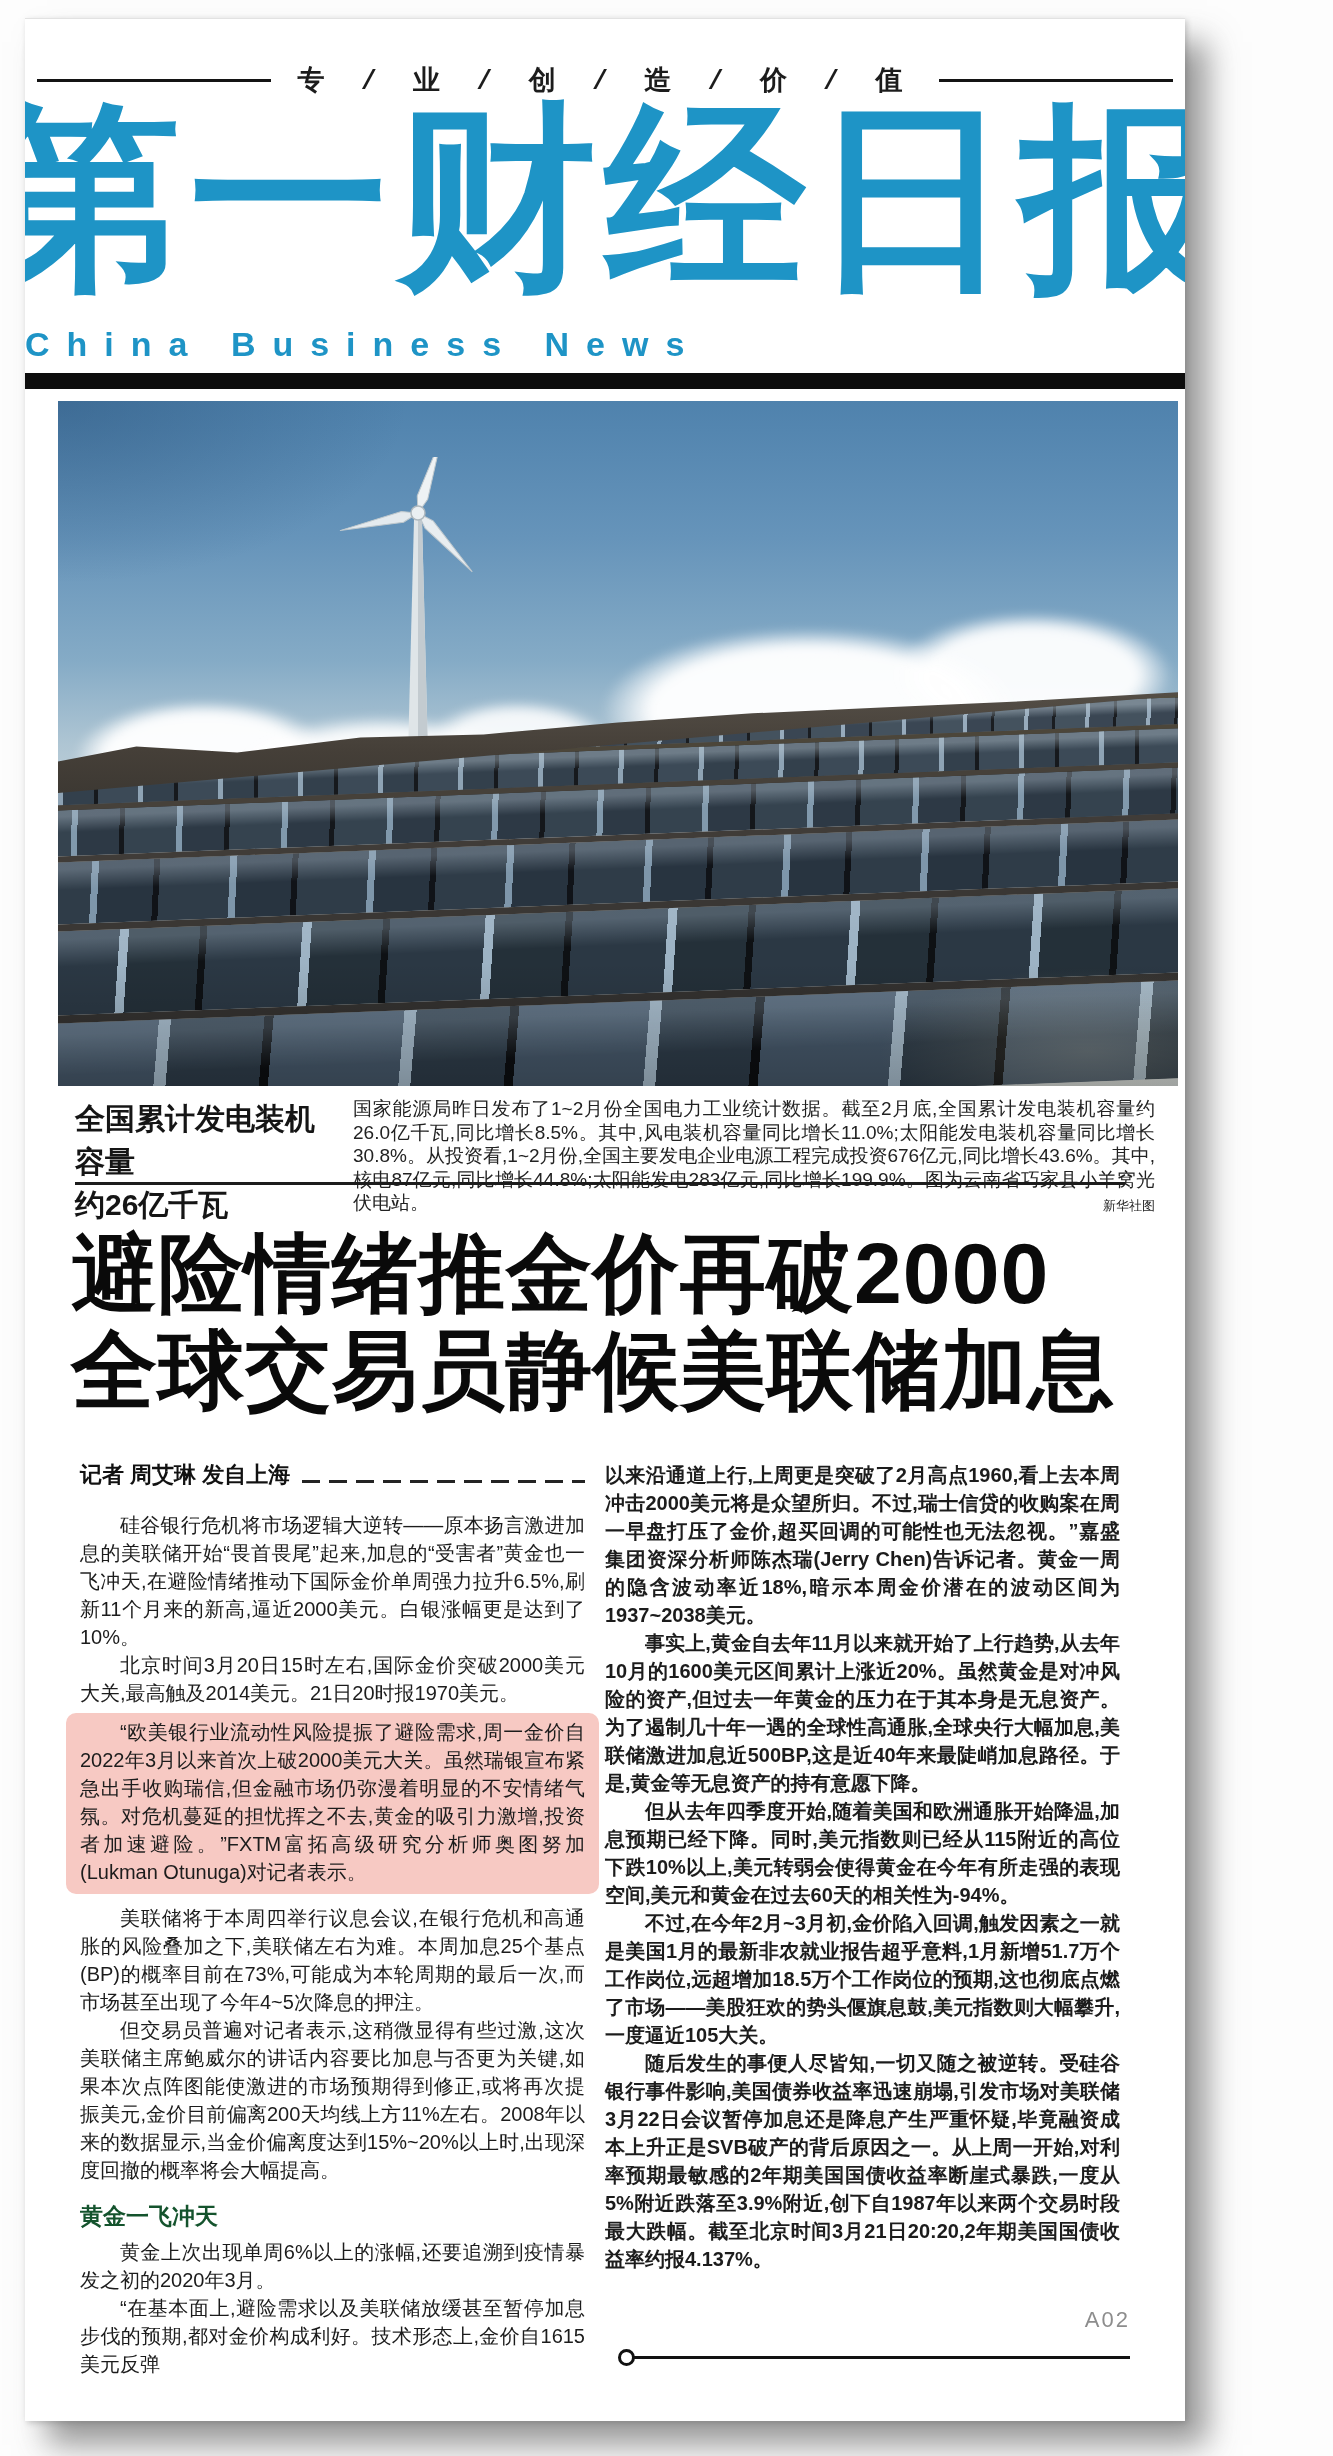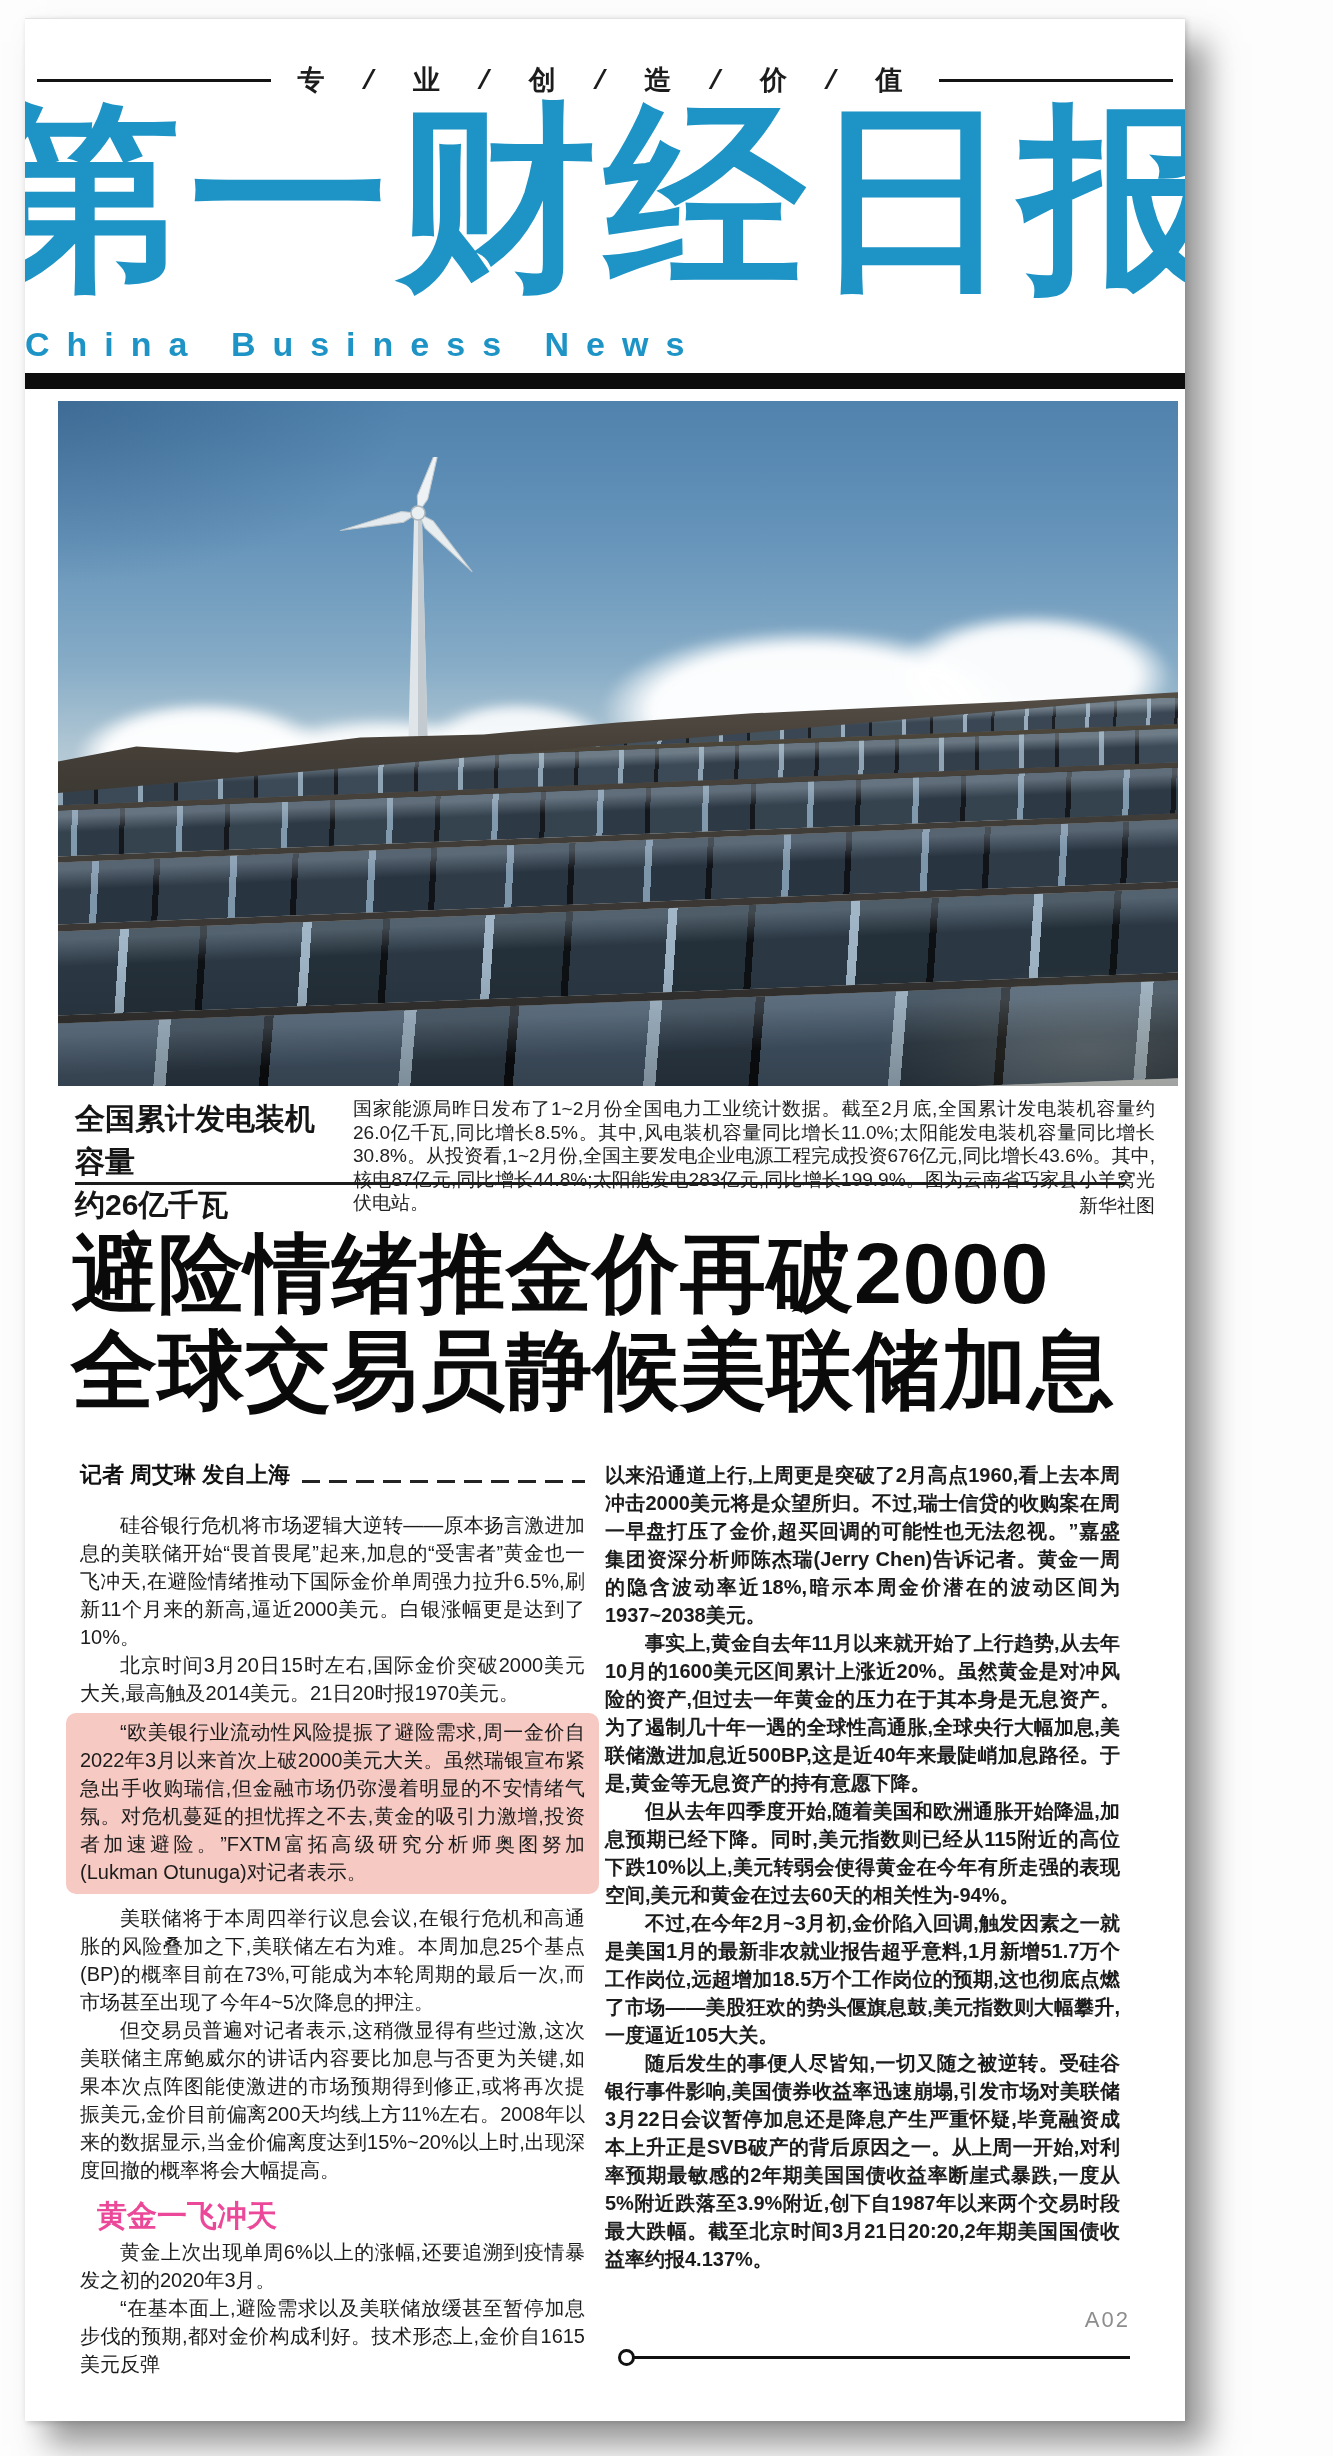--- a/index.html
+++ b/index.html
@@ -75,40 +75,40 @@
       linear-gradient(180deg,rgba(165,185,202,.3) 0 9%,rgba(0,0,0,0) 40%),
       repeating-linear-gradient(97deg,#46586a 0 130px,#a7bccc 130px 142px,#2e3c49 142px 235px,#0c0e11 235px 244px);}
   .photo-vignette{position:absolute;inset:0;background:
       linear-gradient(180deg,rgba(0,0,0,0) 82%,rgba(0,0,0,.25) 100%),
       radial-gradient(ellipse 300px 120px at 92% 95%, rgba(200,190,160,.25), rgba(0,0,0,0) 70%);}
 
   
   .caption{position:absolute;left:50px;top:1078px;width:1080px;display:flex;align-items:flex-start;}
   .caption-title{flex:0 0 252px;font-size:30px;line-height:43px;font-weight:bold;color:#151515;}
   .caption-body{flex:1;margin-left:26px;position:relative;font-size:19px;line-height:23.5px;text-align:justify;color:#222;padding-bottom:2px;}
-  .caption-credit{position:absolute;right:0;bottom:-1px;background:#fff;padding-left:10px;font-size:19px;color:#222;}
+  .caption-credit{position:absolute;right:0;bottom:-1px;background:#fff;padding-left:10px;font-size:13px;color:#222;}
   .caption-rule{position:absolute;left:50px;top:1163px;width:1050px;height:3px;background:#1c1c1c;}
 
   
   .headline{position:absolute;left:46px;top:1206px;width:1090px;margin:0;
     font-size:86px;line-height:97px;font-weight:900;letter-spacing:1px;color:#0a0a0a;white-space:nowrap;}
 
   
   .article{position:absolute;left:55px;top:1442px;width:1050px;height:910px;display:flex;}
   .col{font-size:20px;line-height:28px;text-align:justify;color:#1c1c1c;}
   .col-left{width:505px;}
   .col-right{width:515px;margin-left:20px;font-weight:bold;}
   .byline-row{display:flex;align-items:flex-end;margin-bottom:22px;}
   .byline{font-size:22px;font-weight:bold;white-space:nowrap;color:#111;}
   .byline-dash{flex:1;height:3px;margin:0 0 6px 12px;
     background:repeating-linear-gradient(90deg,#232323 0 18px,rgba(0,0,0,0) 18px 27px);}
   .col p{margin:0;}
   .col p.indent{text-indent:2em;}
   .highlight{background:#f7c9c3;margin:6px -14px 10px -14px !important;padding:5px 14px 8px;border-radius:10px;}
-  .subhead{font-size:30px;font-weight:bold;margin:18px 17px 8px;color:#ec4899;}
+  .subhead{font-size:23px;font-weight:bold;margin:18px 0 8px;color:#14532d;}
 
   
   .pagenum{position:absolute;right:55px;top:2288px;font-size:22px;letter-spacing:2px;color:#8d8d8d;}
   .footer-rule{position:absolute;left:593px;top:2330px;width:512px;height:16px;display:flex;align-items:center;}
   .footer-circle{width:11px;height:11px;border:3px solid #111;border-radius:50%;background:#fff;flex:0 0 auto;}
   .footer-line{flex:1;height:3px;background:#111;margin-left:-1px;}
 </style>
 </head>
 <body>
 

